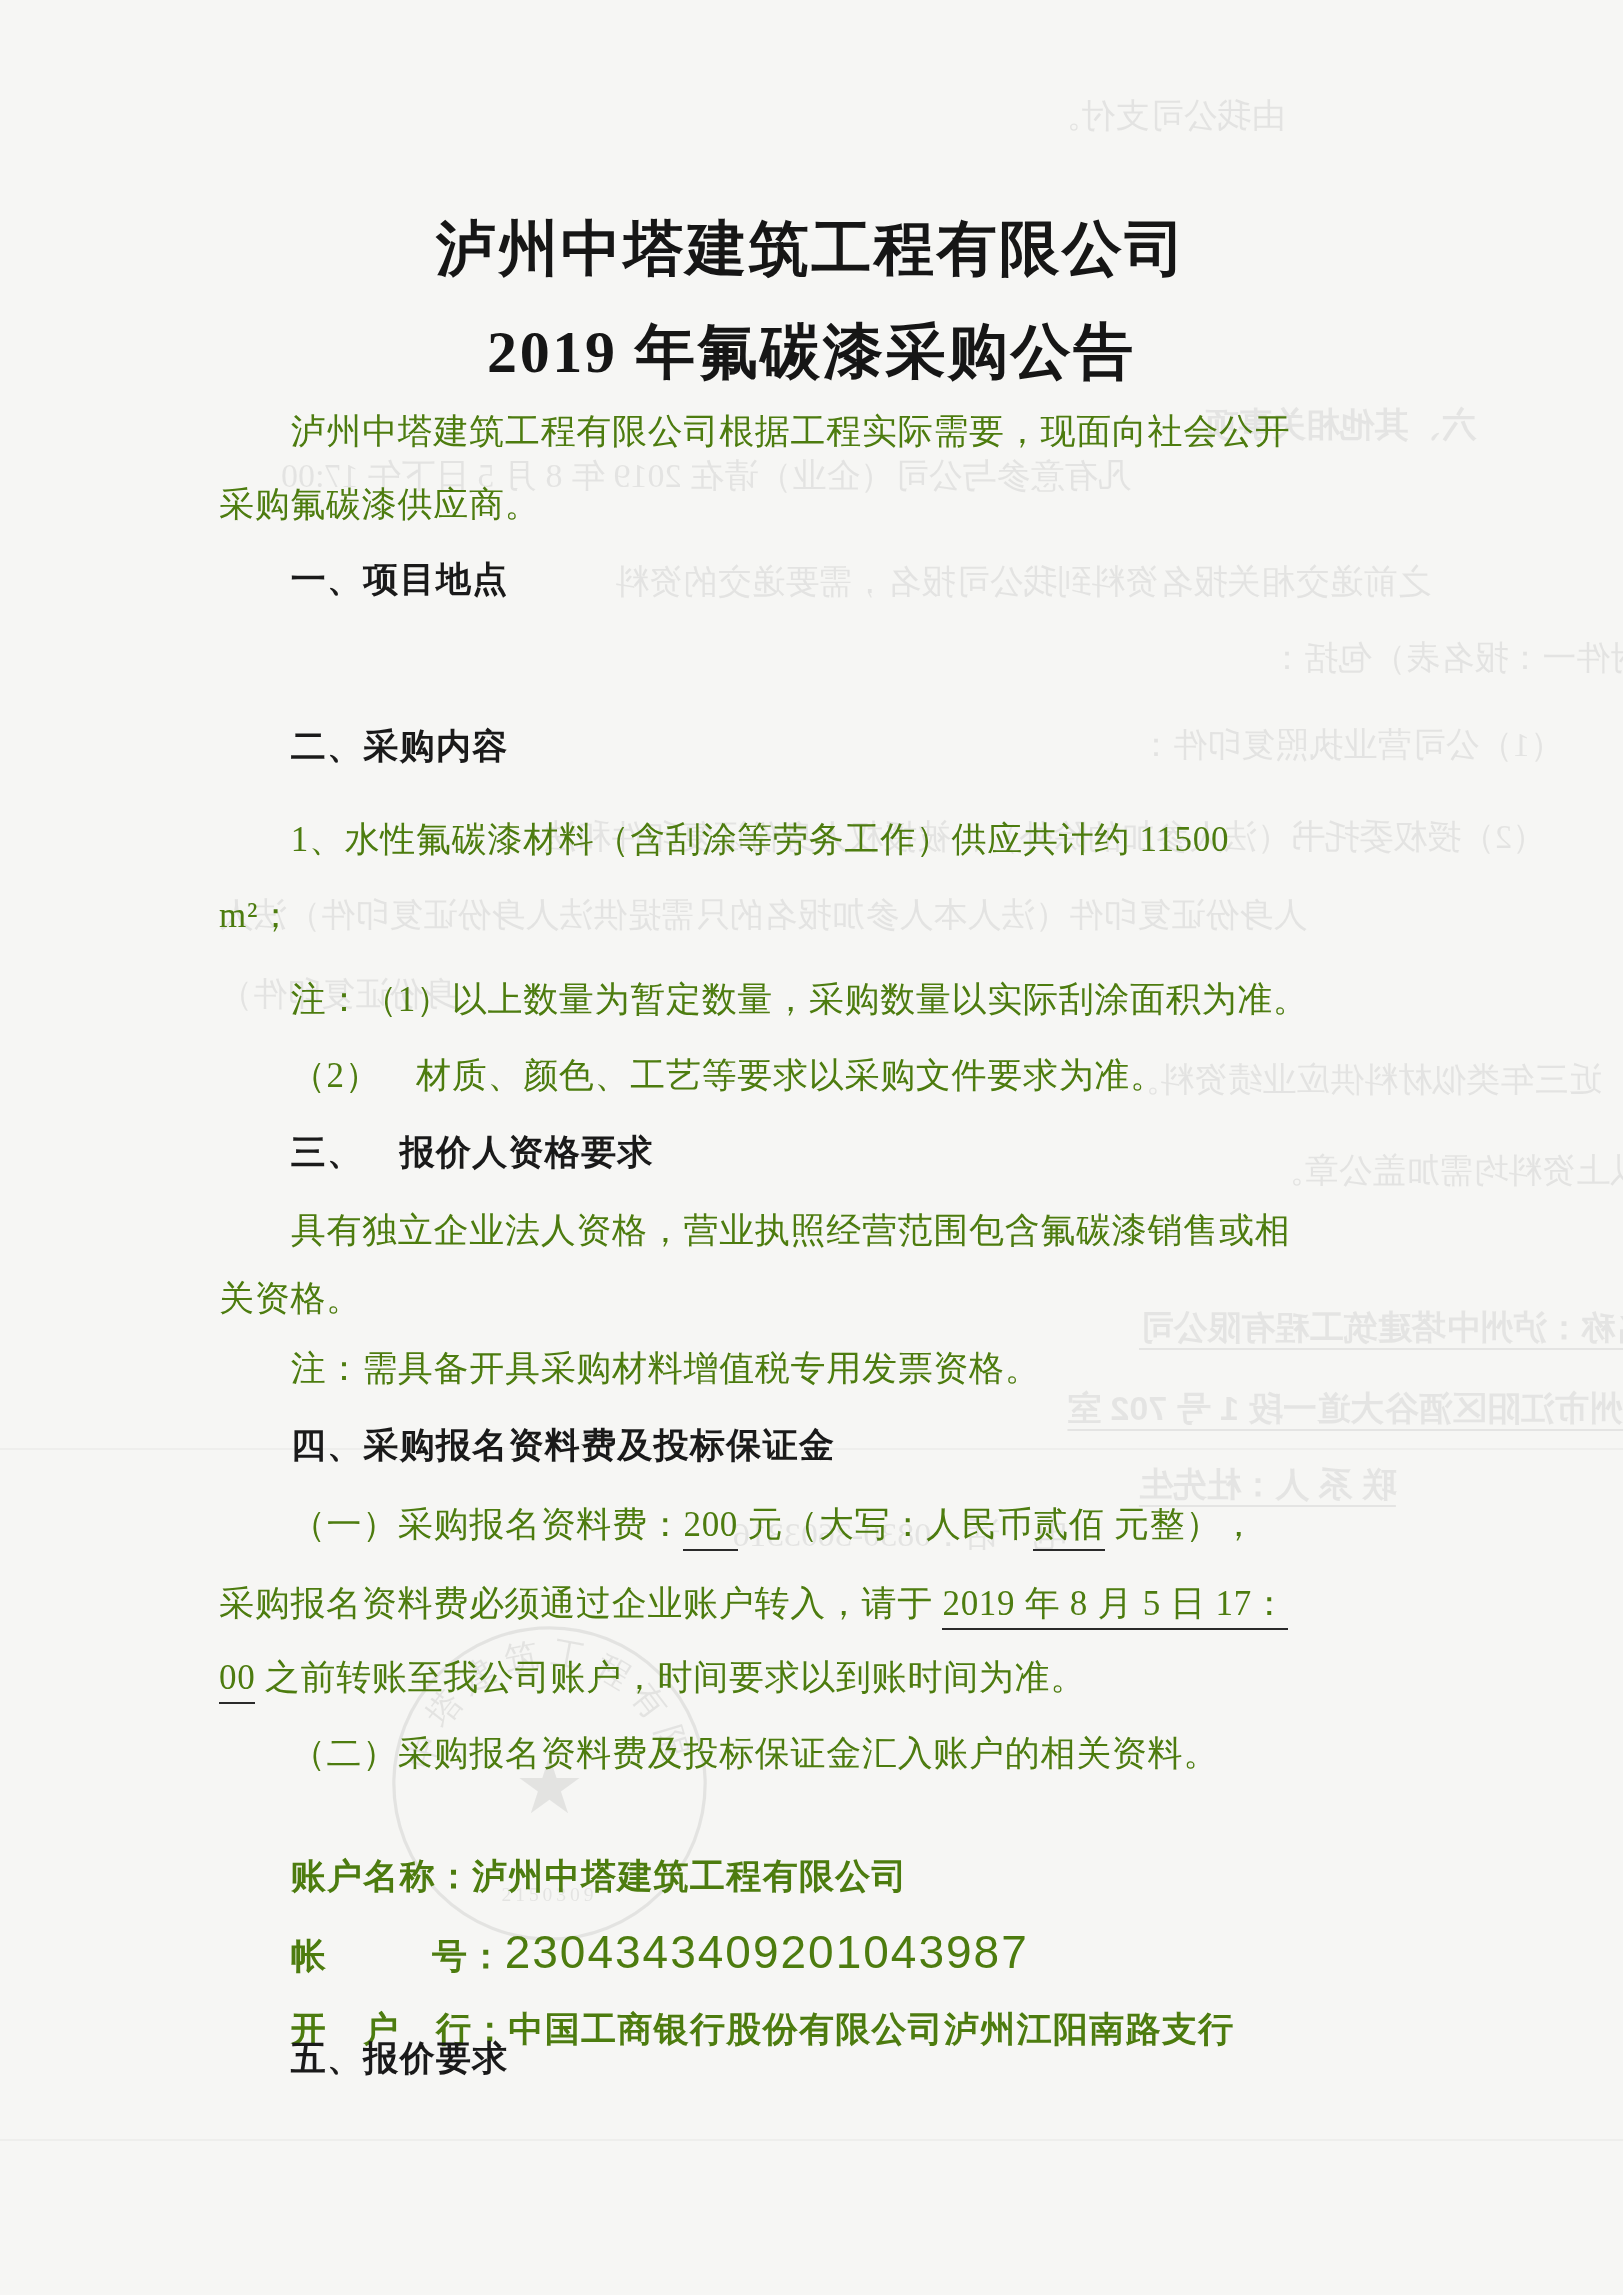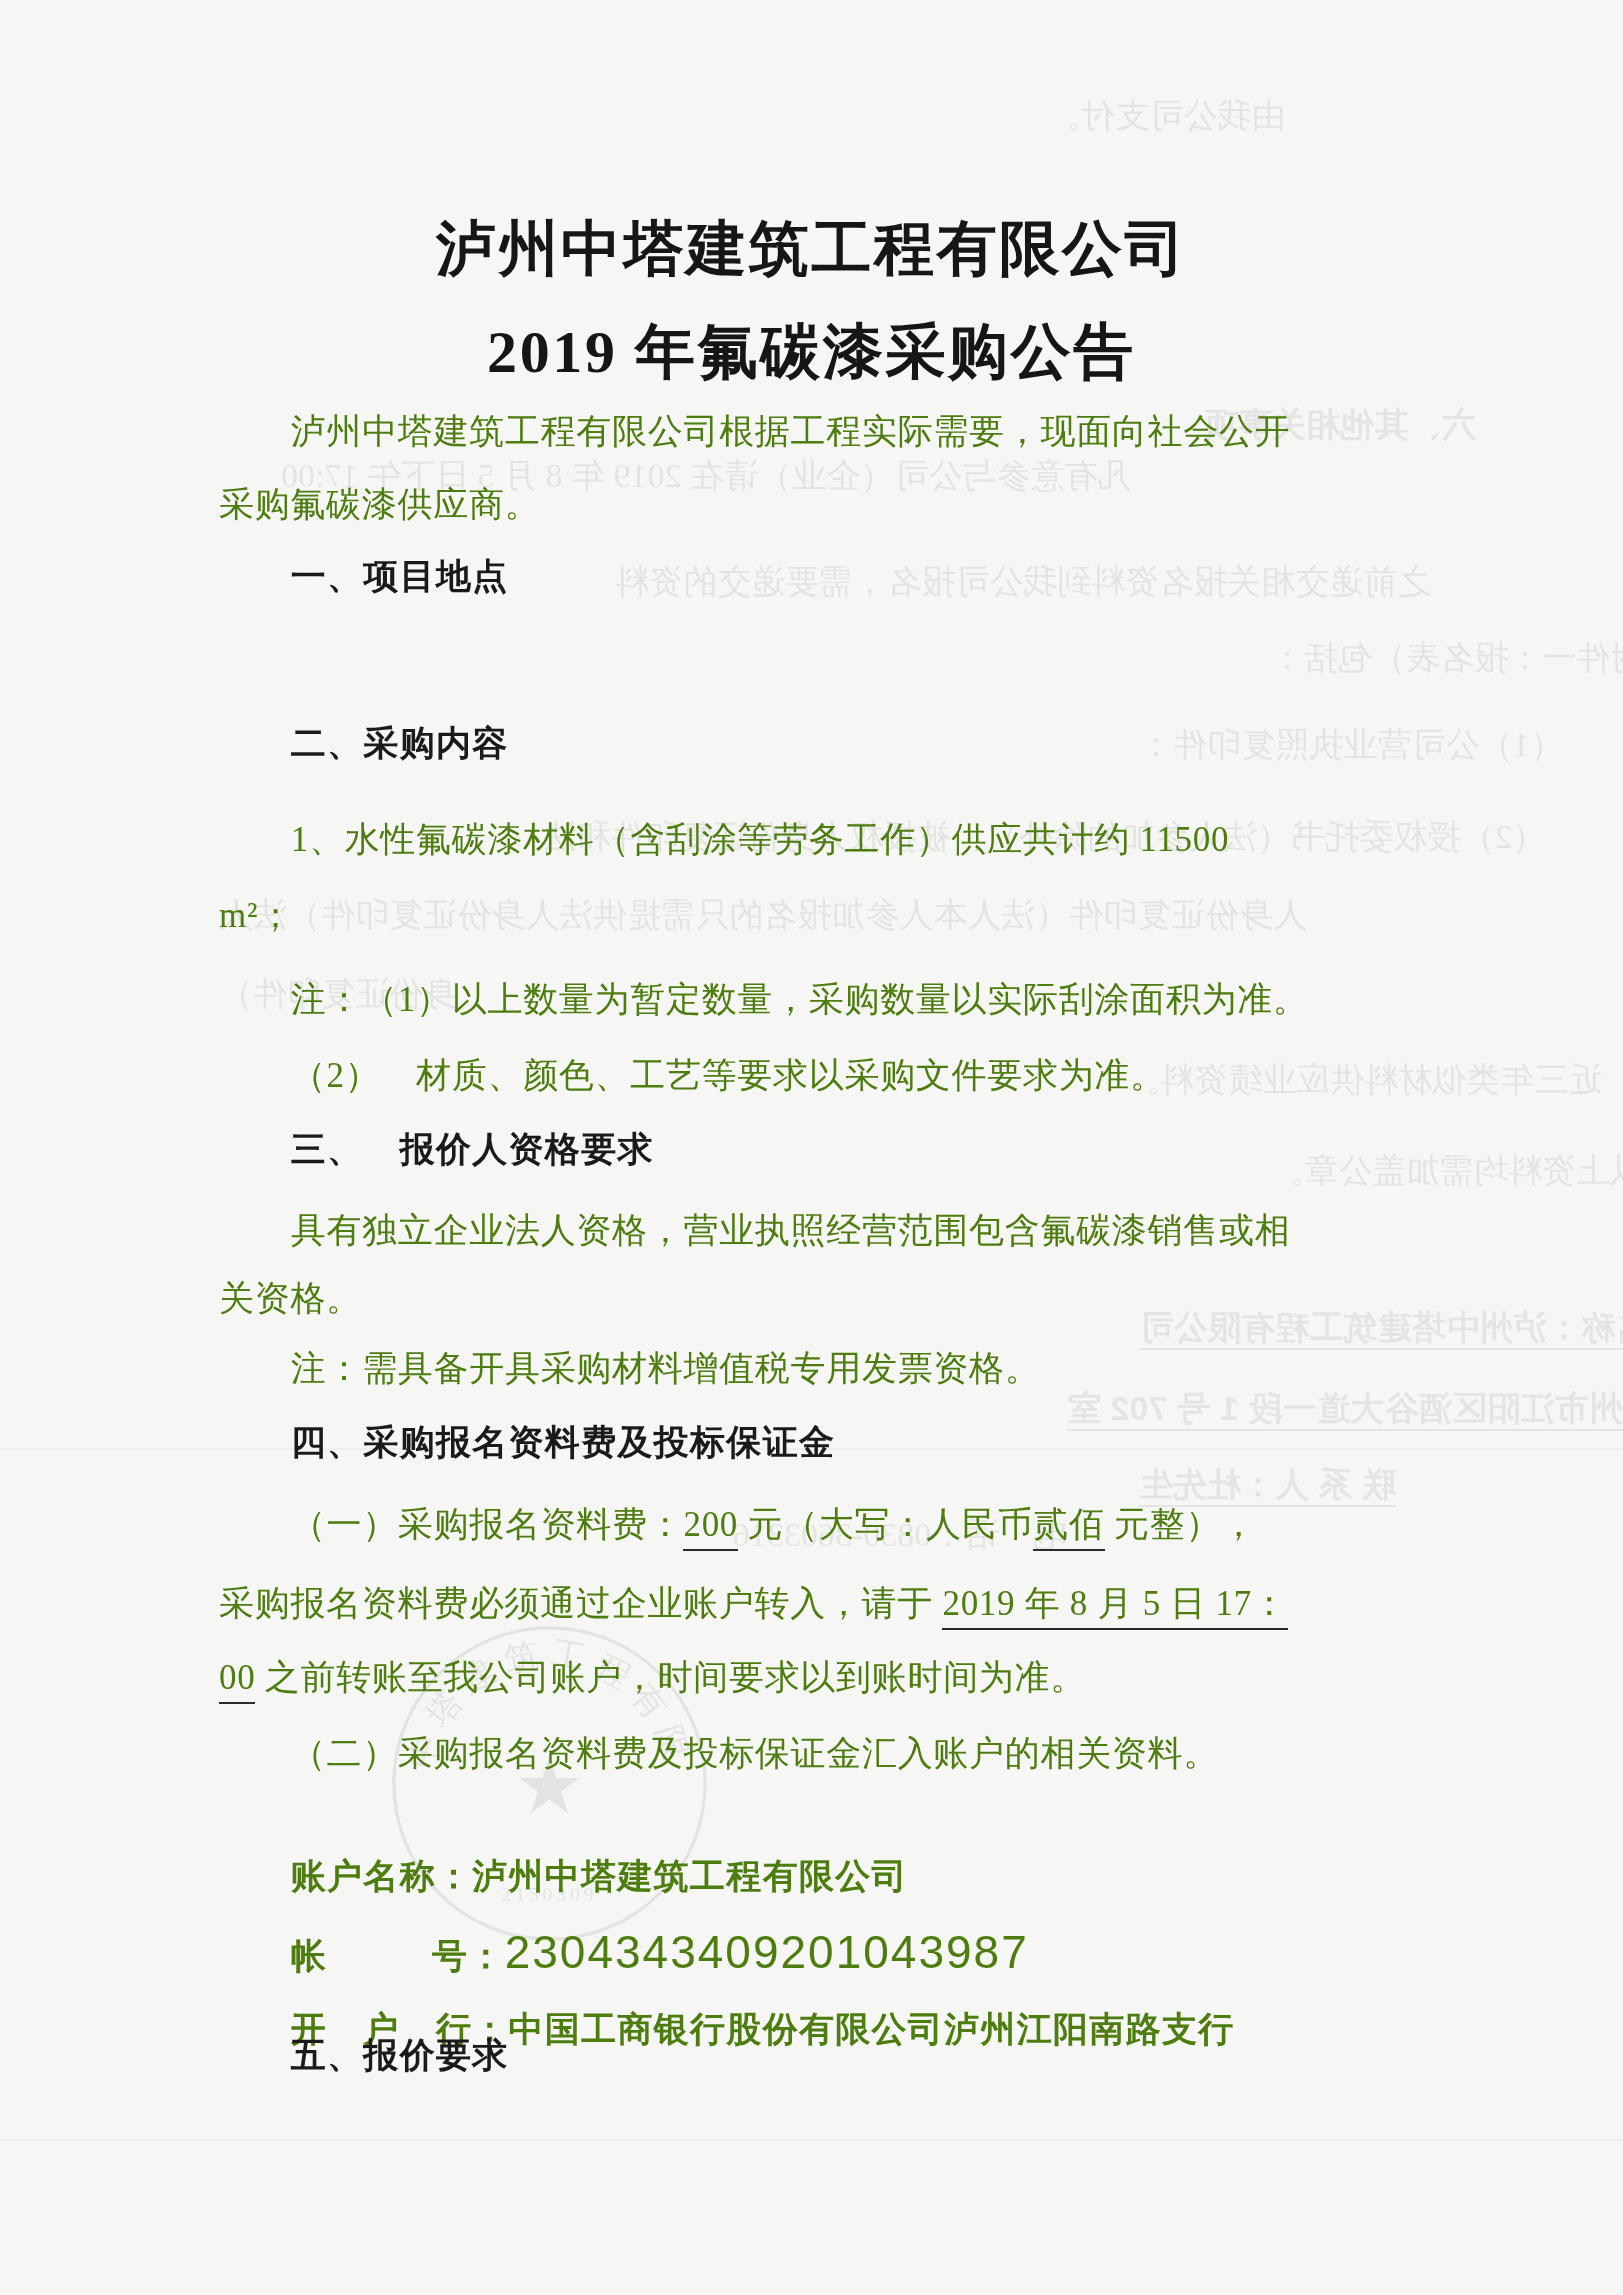--- a/index.html
+++ b/index.html
@@ -26,21 +26,21 @@
   
   .ln{
     position:absolute;left:219px;right:118px;
     font-size:35px;line-height:42px;
     letter-spacing:0.7px;
     color:#4d7c0f;
     white-space:nowrap;
   }
   .ind{text-indent:2.05em;}
   .h{
-    font-family:Liberation Mono, monospace;
+    font-family:Liberation Sans, sans-serif;
     font-weight:bold;color:#1a1a1a;letter-spacing:1.3px;
   }
   .u{
     text-decoration:none;
     border-bottom:2.6px solid #2a2a2a;
     padding-bottom:5px;
   }
   .acct{font-family:"Liberation Sans","DejaVu Sans",sans-serif;font-weight:bold;letter-spacing:1.3px;margin-top:47px;}
   .acct .num{
     font-family:Liberation Sans, sans-serif;

